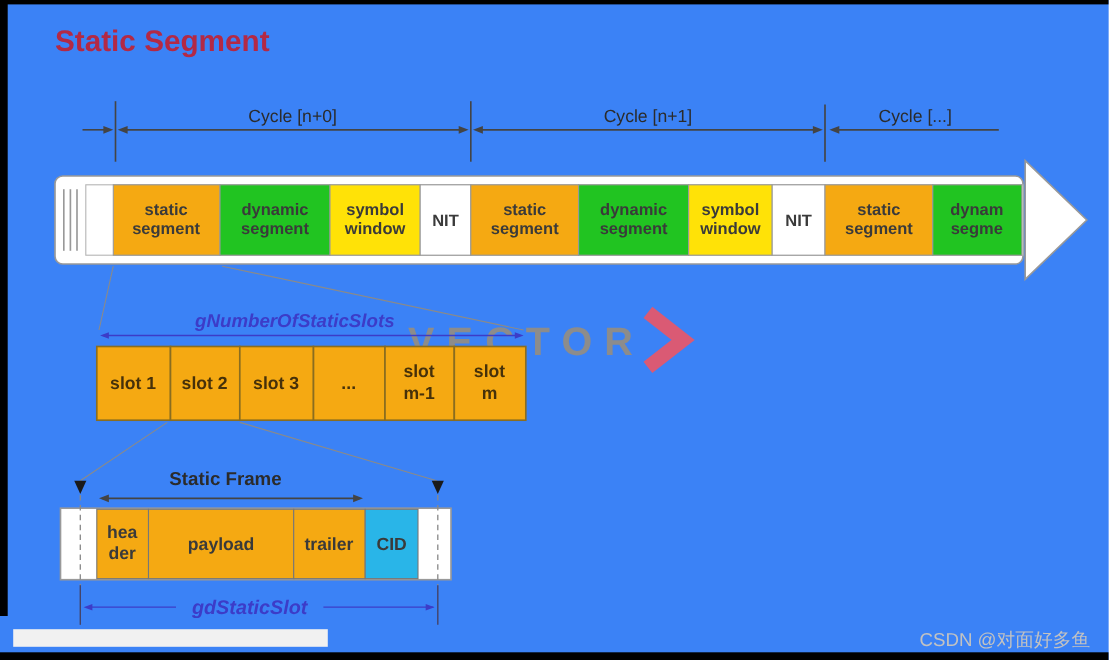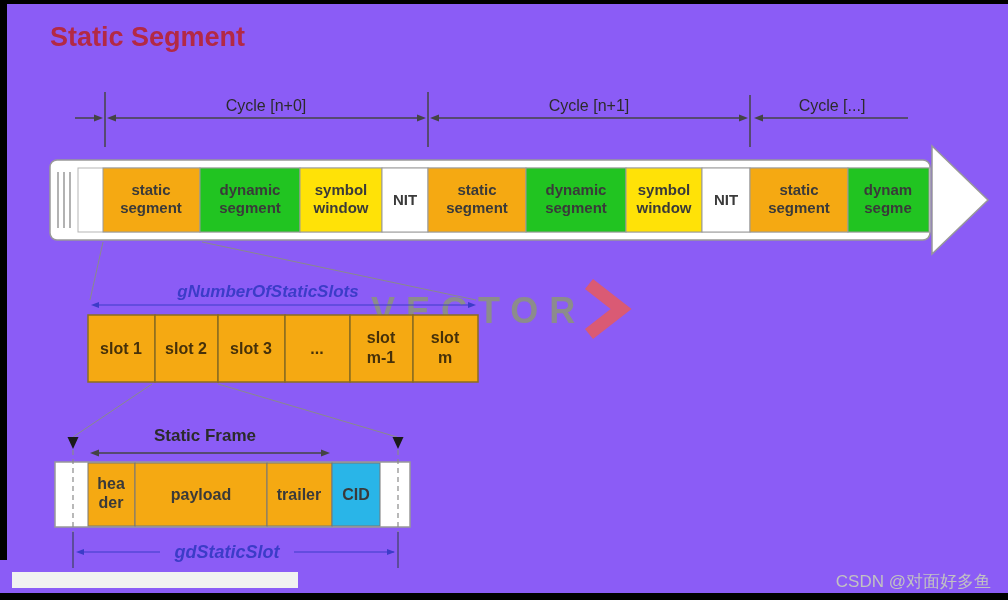--- a/index.html
+++ b/index.html
@@ -1,16 +1,16 @@
 <!DOCTYPE html>
 <html><head>
 <meta charset="utf-8">
 <style>
   html,body { margin:0; padding:0; background:#ffffff; }
-  .stage { position:relative; width:1008px; height:600px; background:#8b5cf6; overflow:hidden; }
+  .stage { position:relative; width:1008px; height:600px; background:#3b82f6; overflow:hidden; }
   svg text { font-family:"Liberation Sans", sans-serif; }
   .title-text   { font-size:27px; font-weight:700; }
   .cycle-label  { font-size:16px; fill:#2b2b2b; text-anchor:middle; }
   .seg-label    { font-size:15px; font-weight:600; fill:#3a3a3a; text-anchor:middle; }
   .slot-label   { font-size:16px; font-weight:600; fill:#46310a; text-anchor:middle; }
   .blue-label   { font-size:17px; font-weight:600; font-style:italic; text-anchor:middle; }
   .frame-title  { font-size:17px; font-weight:600; fill:#2b2b2b; text-anchor:middle; }
   .frame-label  { font-size:16px; font-weight:600; fill:#3a3a3a; text-anchor:middle; }
   .logo-text    { font-size:36px; font-weight:700; letter-spacing:11px; }
   .csdn-text    { font-size:17px; text-anchor:end; }

